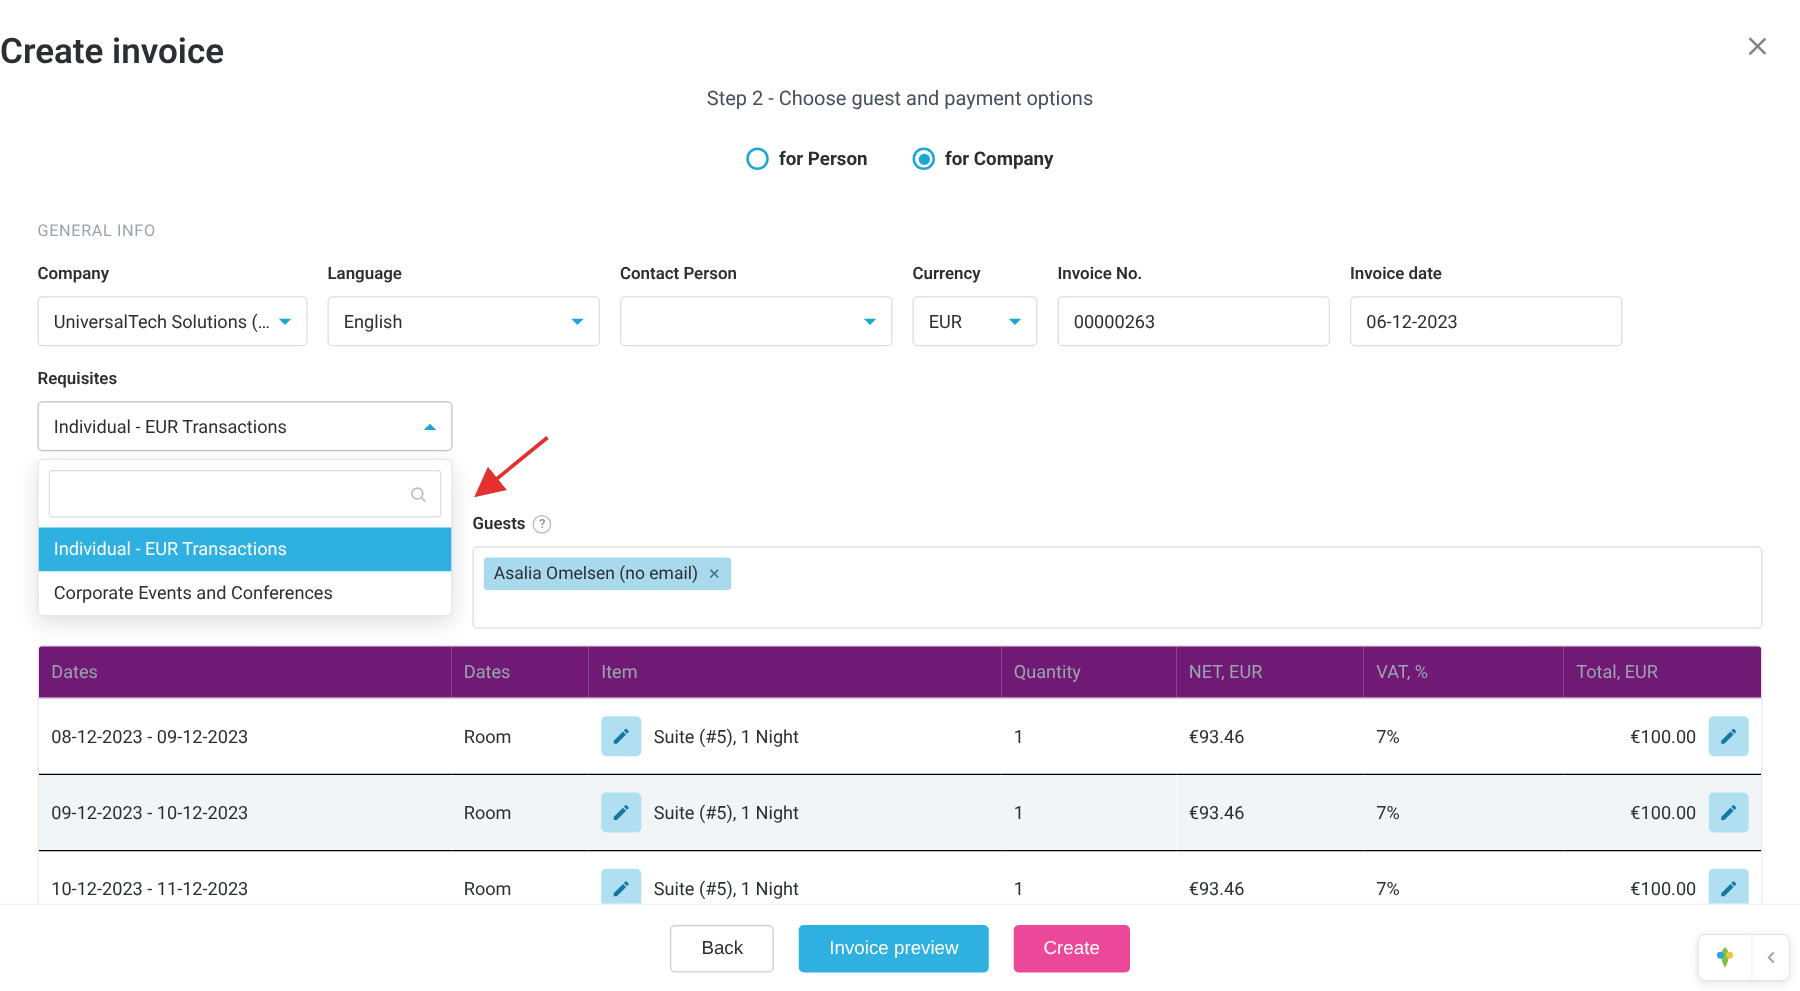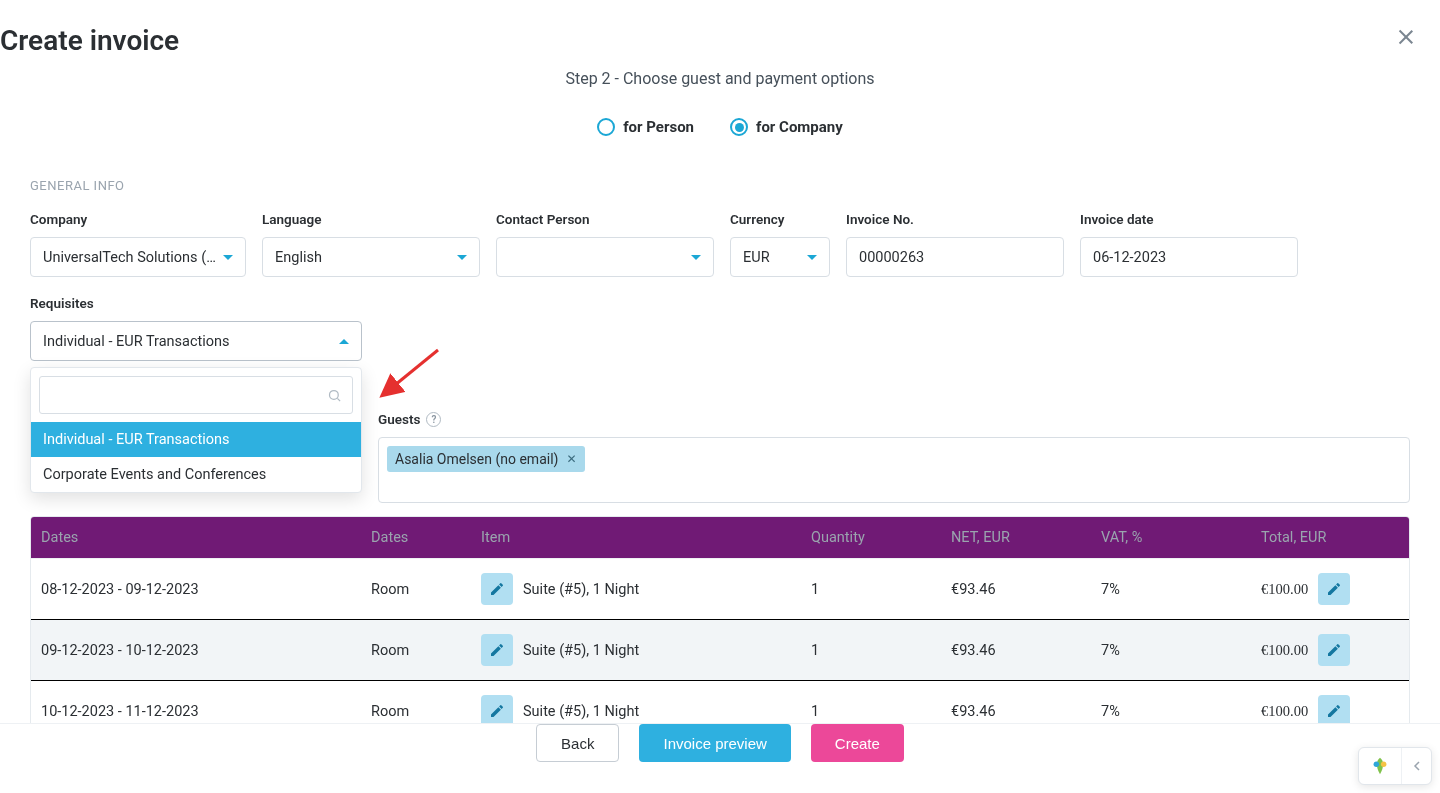--- a/index.html
+++ b/index.html
@@ -292,33 +292,33 @@
     justify-content: center;
     cursor: pointer;
   }
   .pencil {
     width: 16px; height: 16px;
     color: #1477a0;
   }
   .total-cell {
     display: flex;
     align-items: center;
-    justify-content: flex-start;
+    justify-content: flex-end;
     gap: 10px;
-    font-family: Liberation Serif, serif;
   }
 
   
   .footer {
     position: absolute;
     left: 0; right: 0; bottom: 0;
     height: 70px;
     border-top: 1px solid #eef1f4;
     background: #fff;
     display: flex;
+    align-items: center;
     justify-content: center;
     gap: 20px;
     z-index: 50;
   }
   .btn {
     height: 38px;
     padding: 0 24px;
     border-radius: 4px;
     font-size: 15px;
     font-weight: 500;

